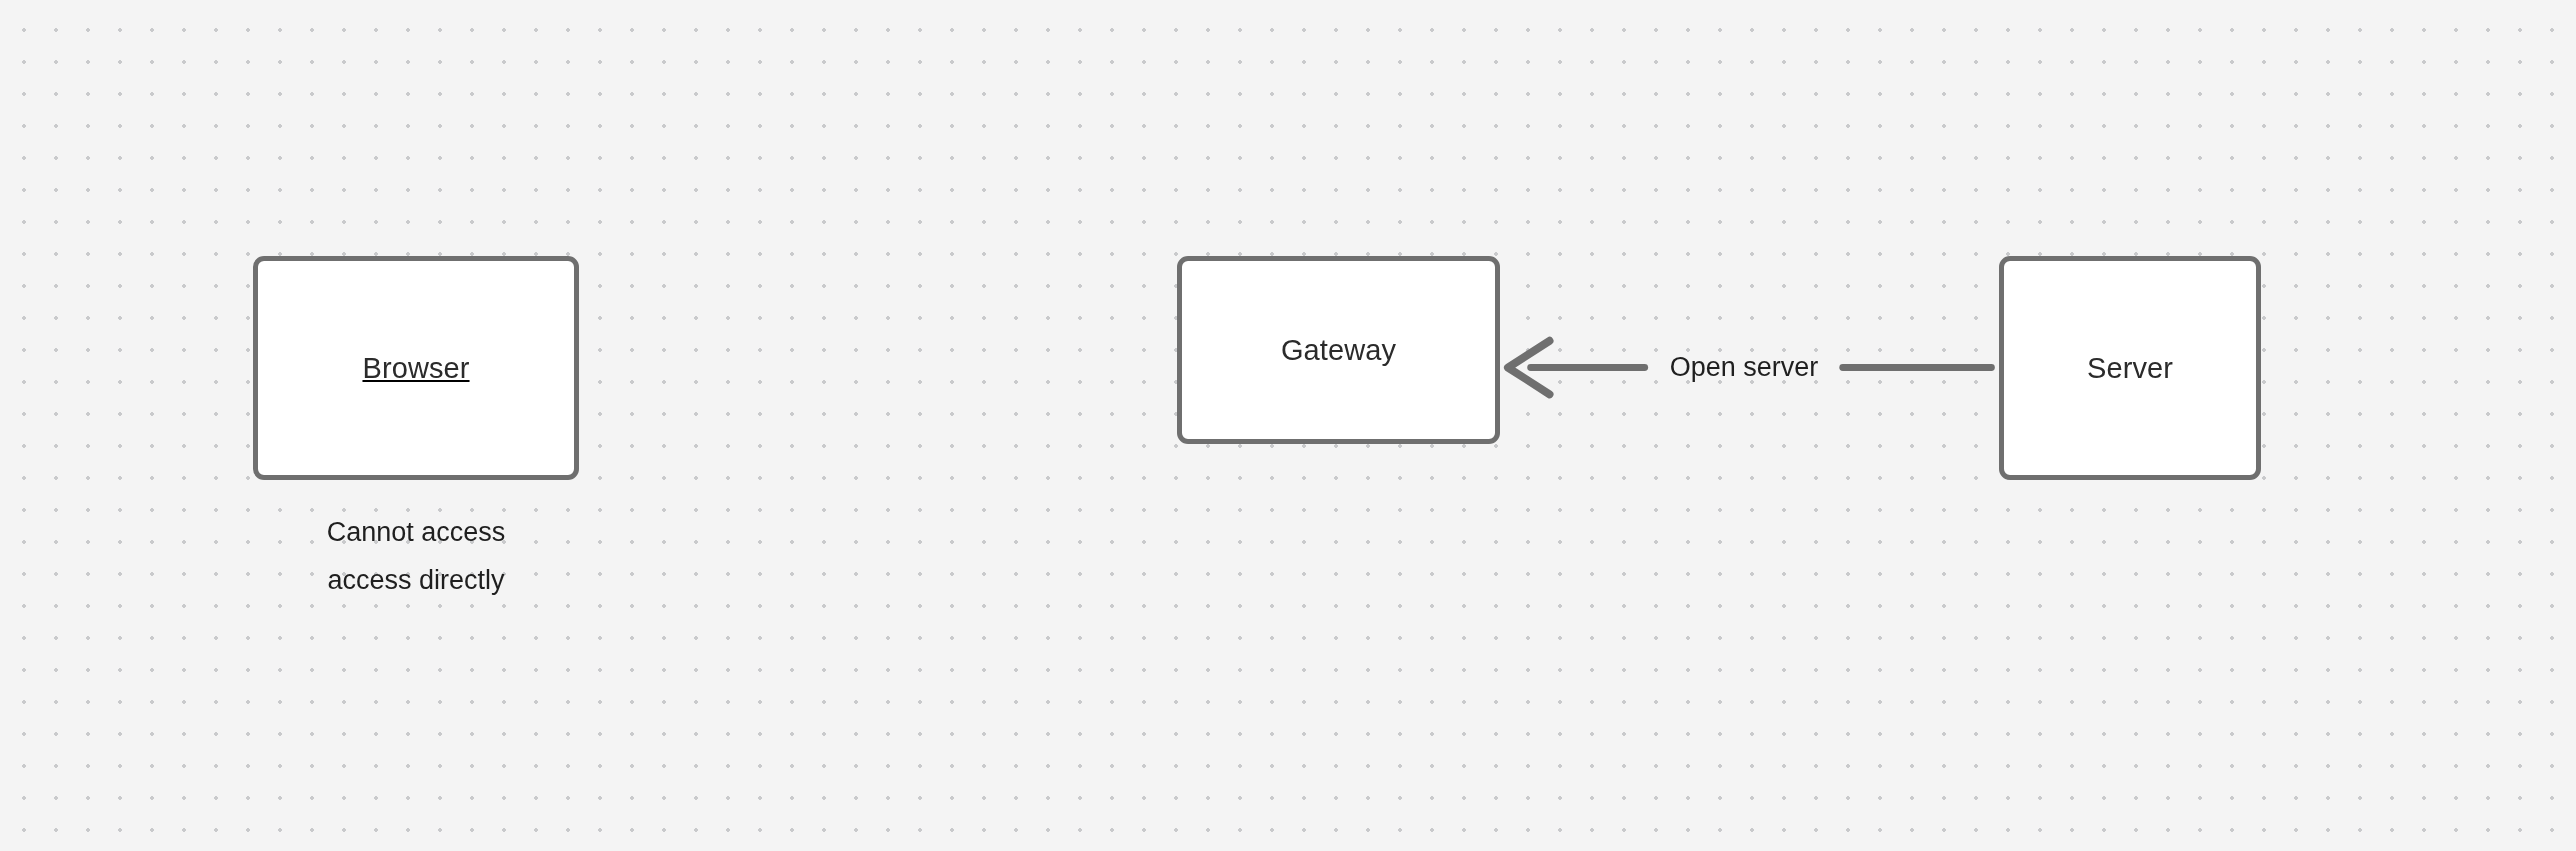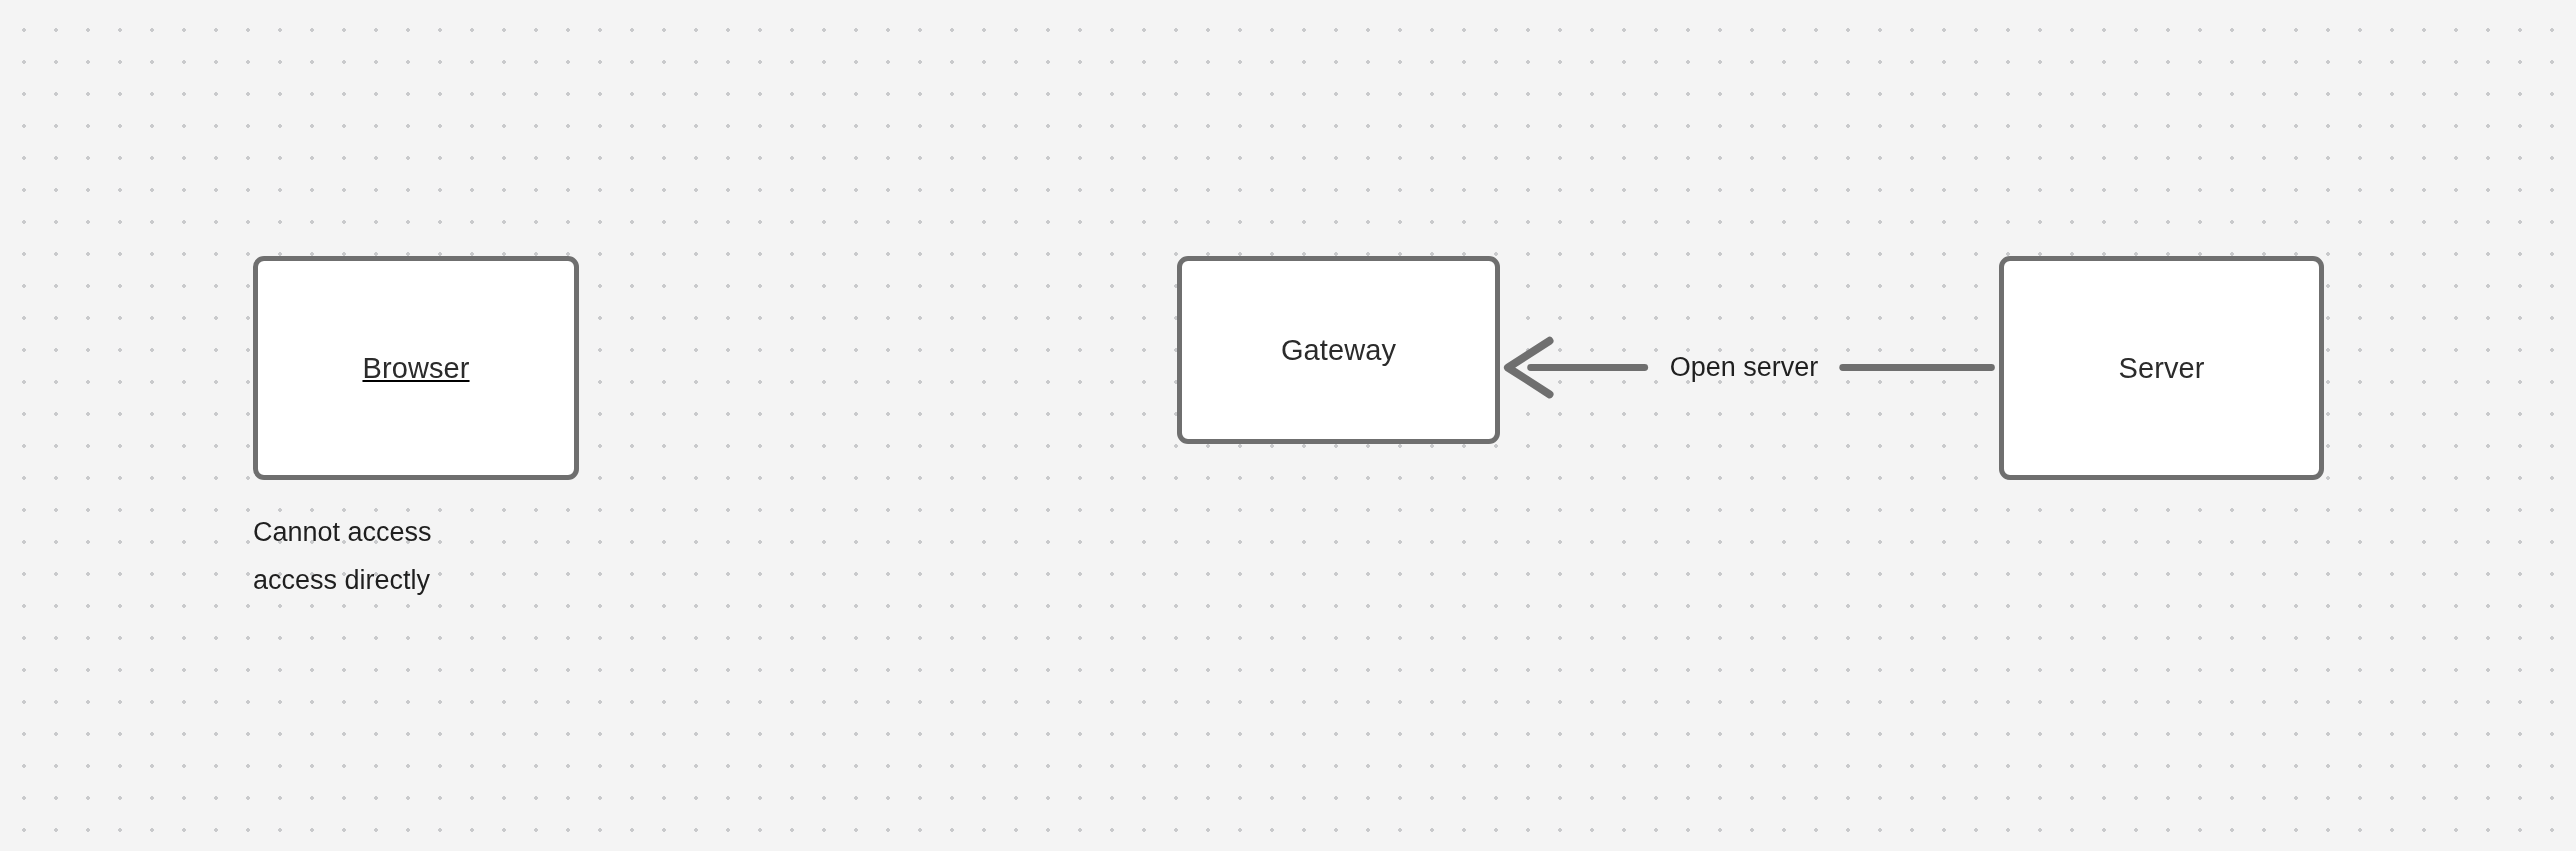--- a/index.html
+++ b/index.html
@@ -40,28 +40,29 @@
   .node-label {
     font-size: 29px;
     line-height: 1.2;
     color: #2b2b2b;
     letter-spacing: 0.1px;
     white-space: nowrap;
   }
 
   #node-browser { left: 253px;  top: 256px; width: 326px; height: 224px; text-decoration: underline; }
   #node-gateway { left: 1177px; top: 256px; width: 323px; height: 188px; }
-  #node-server  { left: 1999px; top: 256px; width: 325px; height: 224px; }
+  #node-server  { left: 1999px; top: 256px; width: 262px; height: 224px; }
 
   
   #browser-caption {
     position: absolute;
     left: 253px;
     top: 508px;
     width: 326px;
+    text-align: center;
     font-size: 27px;
     line-height: 48px;
     color: #1f1f1f;
   }
   #browser-caption .cap-line { display: block; white-space: nowrap; }
 
   
   #edge-layer {
     position: absolute;
     left: 0;

